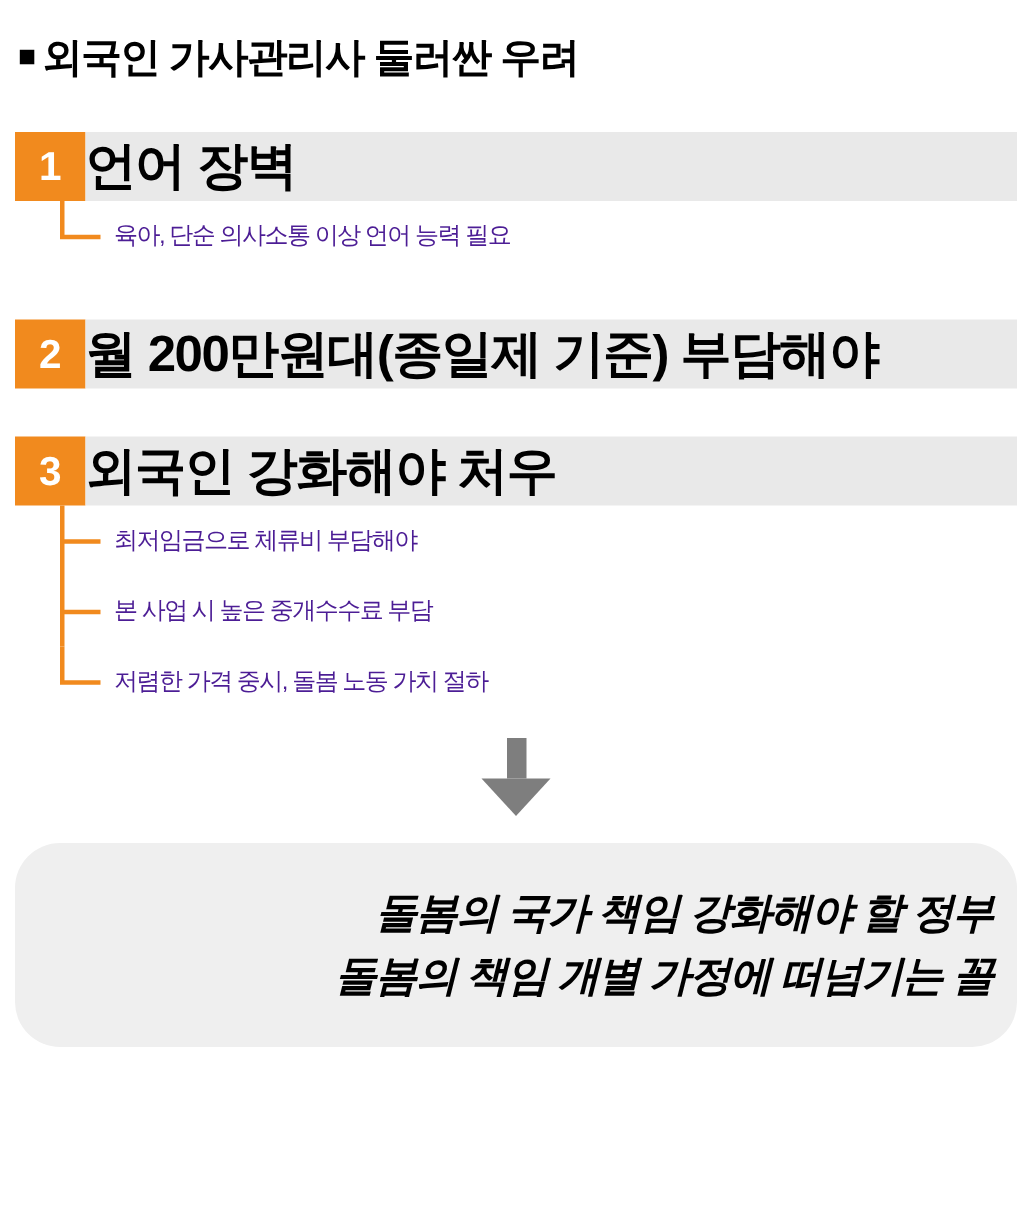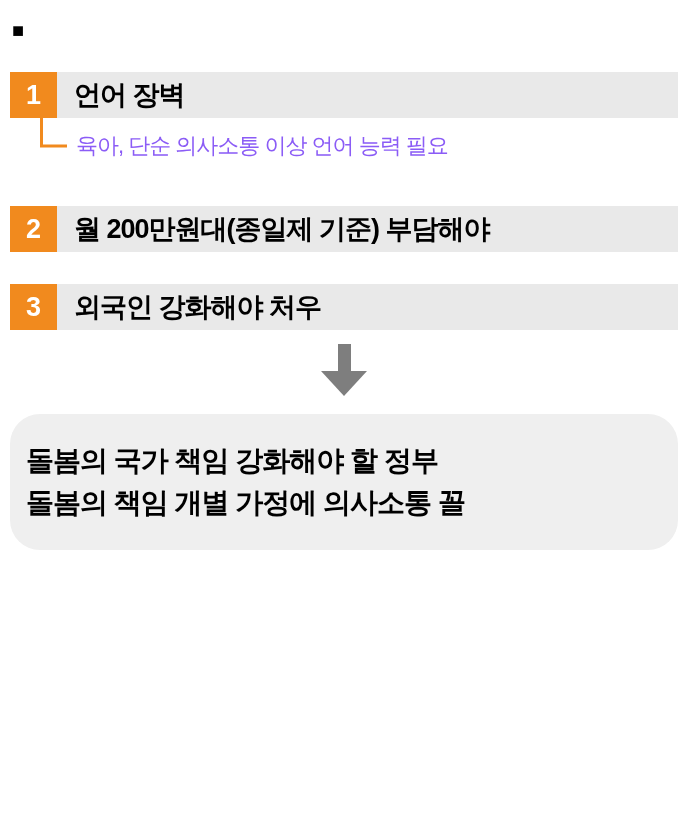--- a/index.html
+++ b/index.html
@@ -40,37 +40,37 @@
     font-weight: 700;
     display: flex;
     align-items: center;
     justify-content: center;
   }
   .bar {
     flex: 1;
     background: var(--bar_bg, #E9E9E9);
     display: flex;
     align-items: center;
-    padding-left: 17px;
-    font-size: 27px;
+    padding-left: 0;
+    font-size: 34px;
     font-weight: 700;
     letter-spacing: -1px;
     color: #000;
   }
 
   .items {
     list-style: none;
     padding-left: 66px;
   }
   .item {
     position: relative;
-    font-size: 22px;
+    font-size: 16px;
     letter-spacing: -1px;
     padding: 13px 0;
-    color: #8b5cf6;
+    color: #4c1d95;
   }
   
   .item::after {
     content: '';
     position: absolute;
     left: -36px;
     top: 0;
     bottom: 0;
     width: 3px;
     background: var(--accent, #F18A1E);
@@ -104,37 +104,39 @@
     height: 0;
     border-left: 23px solid transparent;
     border-right: 23px solid transparent;
     border-top: 25px solid var(--arrow, #7E7E7E);
   }
 
   .conclusion {
     background: var(--box_bg, #EFEFEF);
     border-radius: 30px;
     padding: 26px 16px;
-    text-align: left;
+    text-align: right;
+    font-style: italic;
   }
   .conclusion .line {
     font-size: 28px;
     font-weight: 700;
     letter-spacing: -1px;
     line-height: 1.5;
     color: #000;
   }
 </style>
 </head>
 <body>
 
 <div class="page">
 
   <h1 class="title">
     <span class="bullet">■</span>
+    <span>외국인 가사관리사 둘러싼 우려</span>
   </h1>
 
   <section class="section">
     <div class="header">
       <div class="num">1</div>
       <div class="bar">언어 장벽</div>
     </div>
     <ul class="items">
       <li class="item">육아, 단순 의사소통 이상 언어 능력 필요</li>
     </ul>
@@ -145,25 +147,30 @@
       <div class="num">2</div>
       <div class="bar">월 200만원대(종일제 기준) 부담해야</div>
     </div>
   </section>
 
   <section class="section">
     <div class="header">
       <div class="num">3</div>
       <div class="bar">외국인 강화해야 처우</div>
     </div>
+    <ul class="items">
+      <li class="item">최저임금으로 체류비 부담해야</li>
+      <li class="item">본 사업 시 높은 중개수수료 부담</li>
+      <li class="item">저렴한 가격 중시, 돌봄 노동 가치 절하</li>
+    </ul>
   </section>
 
   <div class="arrow">
     <div class="arrow-stem"></div>
     <div class="arrow-head"></div>
   </div>
 
   <div class="conclusion">
     <div class="line">돌봄의 국가 책임 강화해야 할 정부</div>
-    <div class="line">돌봄의 책임 개별 가정에 의사소통 꼴</div>
+    <div class="line">돌봄의 책임 개별 가정에 떠넘기는 꼴</div>
   </div>
 
 </div>
 
 </body></html>

